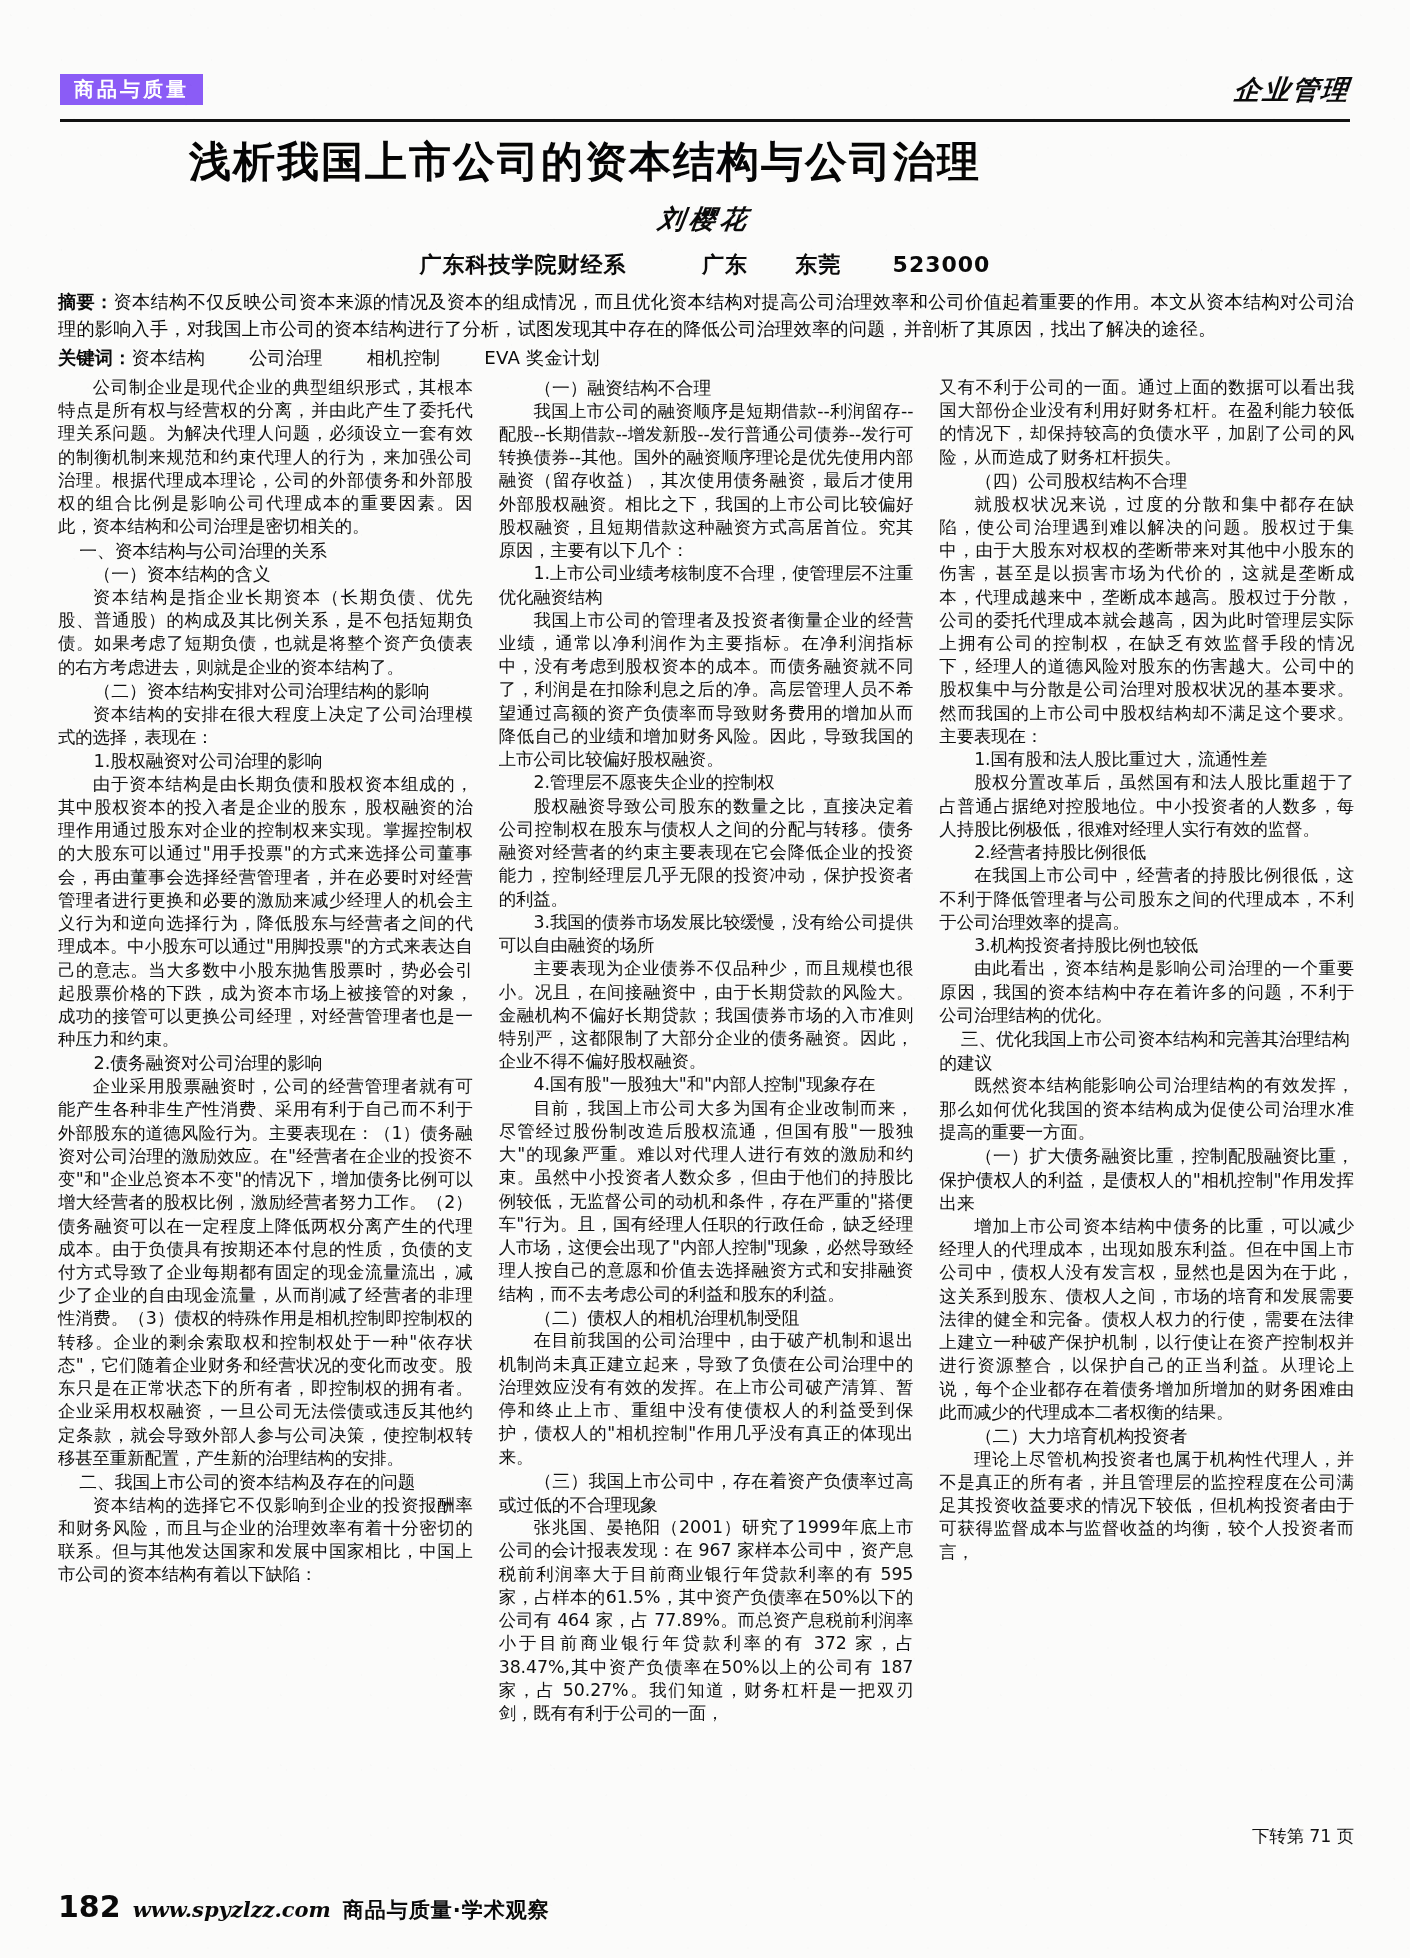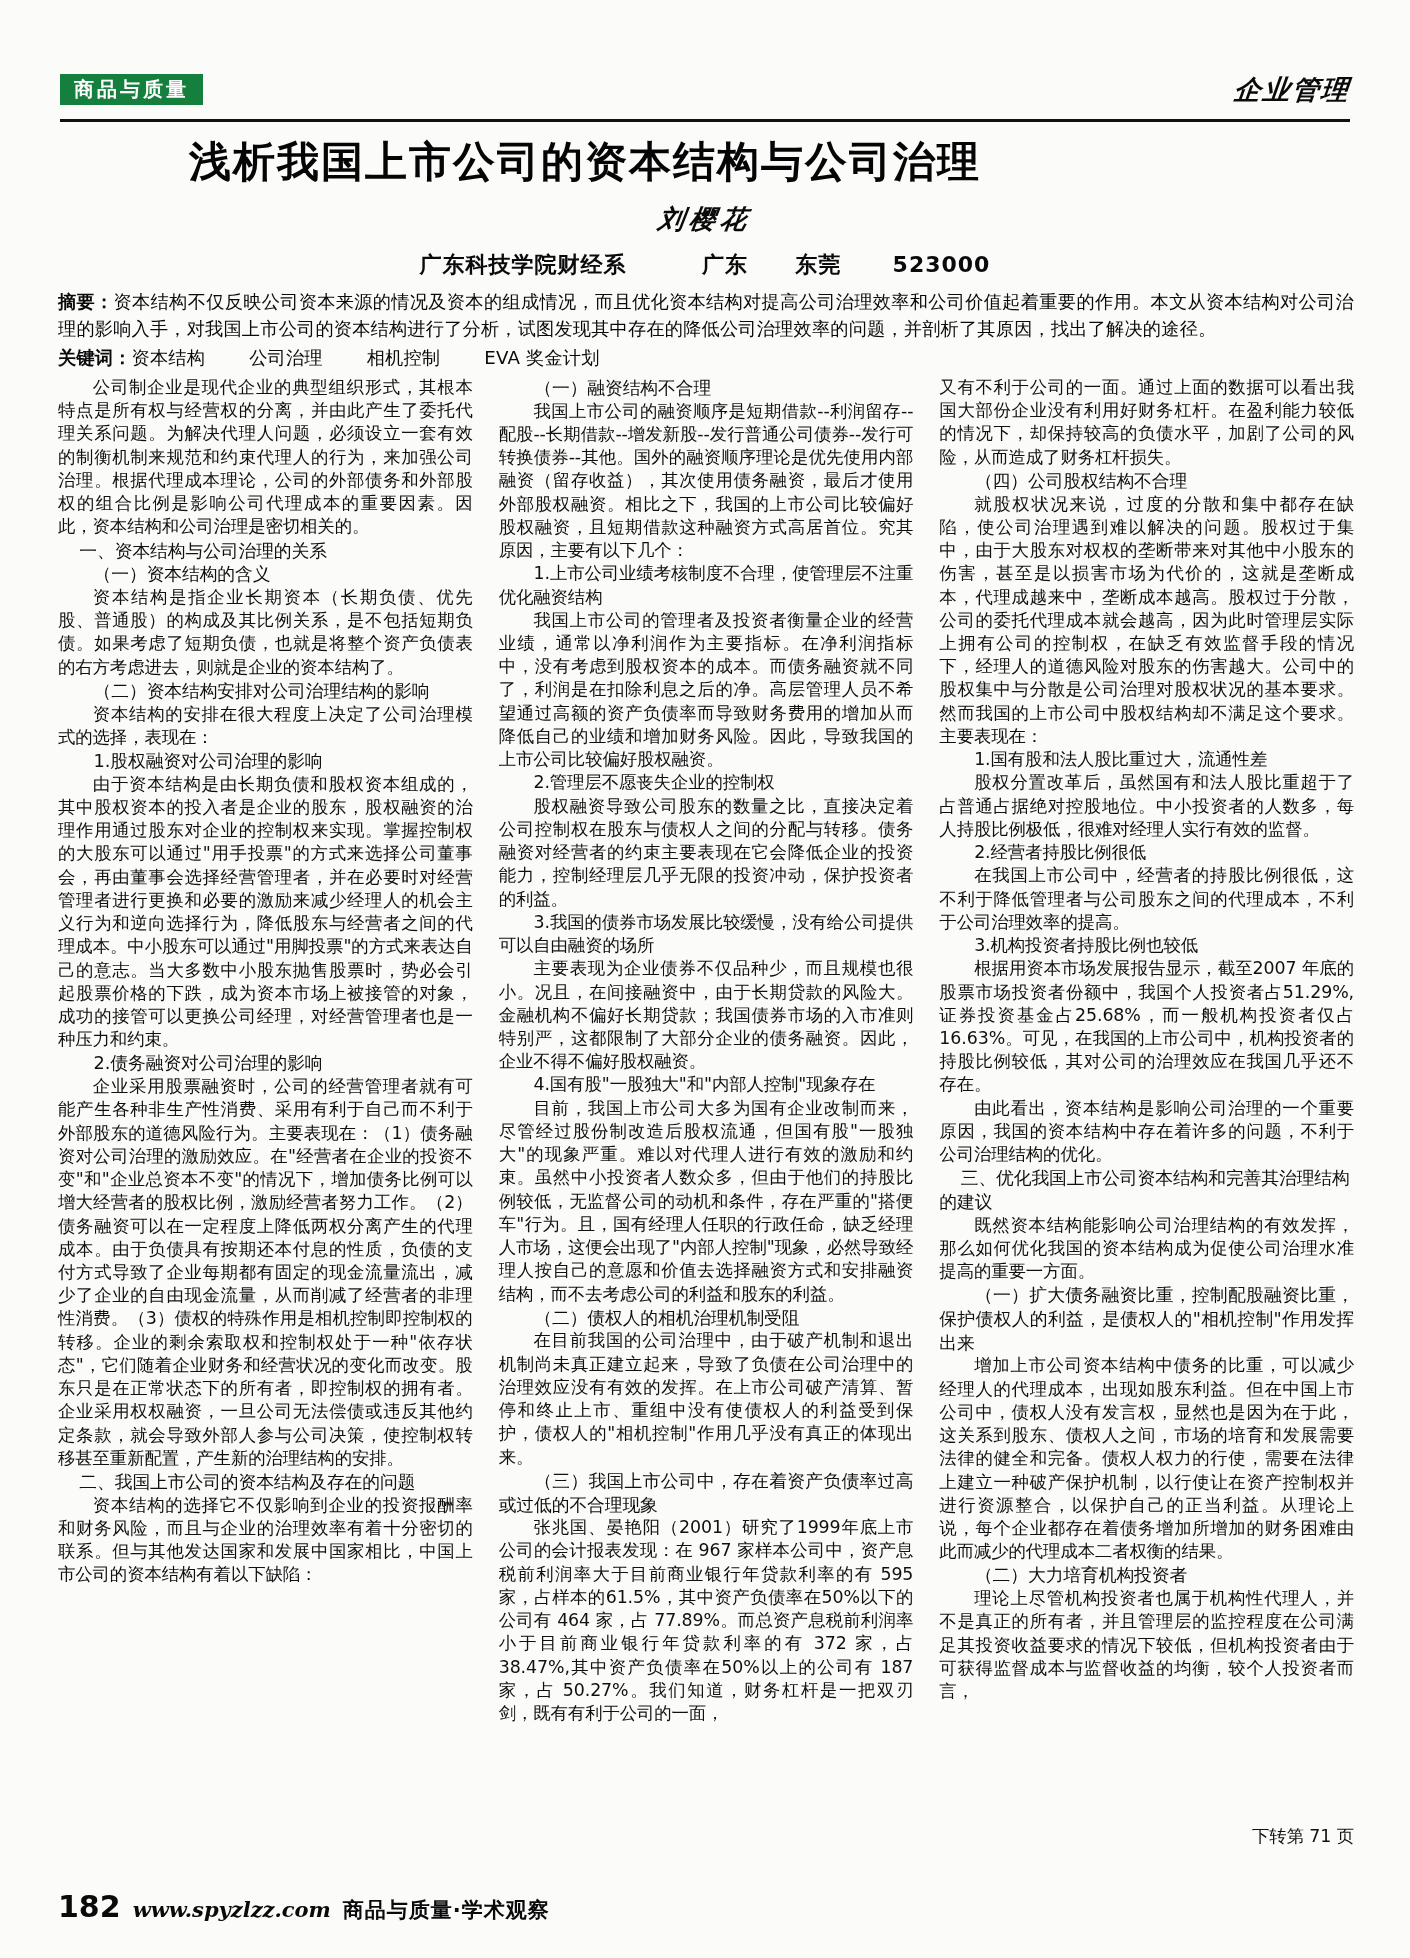--- a/index.html
+++ b/index.html
@@ -40,21 +40,21 @@
     position: absolute;
     left: 60px;
     top: 72px;
     width: 1290px;
     height: 42px;
   }
   .runhead-tag {
     position: absolute;
     left: 0;
     top: 2px;
-    background: #15803d;
+    background: #8b5cf6;
     color: #ffffff;
     font-family: "DejaVu Sans", "Liberation Sans", sans-serif;
     font-size: 20px;
     font-weight: 700;
     letter-spacing: 3px;
     padding: 5px 14px 6px 14px;
     line-height: 1;
   }
   .runhead-right {
     position: absolute;
@@ -284,21 +284,20 @@
 
     <div class="col">
       <p class="noind">又有不利于公司的一面。通过上面的数据可以看出我国大部份企业没有利用好财务杠杆。在盈利能力较低的情况下，却保持较高的负债水平，加剧了公司的风险，从而造成了财务杠杆损失。</p>
       <h3>（四）公司股权结构不合理</h3>
       <p>就股权状况来说，过度的分散和集中都存在缺陷，使公司治理遇到难以解决的问题。股权过于集中，由于大股东对权权的垄断带来对其他中小股东的伤害，甚至是以损害市场为代价的，这就是垄断成本，代理成越来中，垄断成本越高。股权过于分散，公司的委托代理成本就会越高，因为此时管理层实际上拥有公司的控制权，在缺乏有效监督手段的情况下，经理人的道德风险对股东的伤害越大。公司中的股权集中与分散是公司治理对股权状况的基本要求。然而我国的上市公司中股权结构却不满足这个要求。主要表现在：</p>
       <p>1.国有股和法人股比重过大，流通性差</p>
       <p>股权分置改革后，虽然国有和法人股比重超于了占普通占据绝对控股地位。中小投资者的人数多，每人持股比例极低，很难对经理人实行有效的监督。</p>
       <p>2.经营者持股比例很低</p>
       <p>在我国上市公司中，经营者的持股比例很低，这不利于降低管理者与公司股东之间的代理成本，不利于公司治理效率的提高。</p>
       <p>3.机构投资者持股比例也较低</p>
-      <p>根据用资本市场发展报告显示，截至2007 年底的股票市场投资者份额中，我国个人投资者占51.29%,证券投资基金占25.68%，而一般机构投资者仅占 16.63%。可见，在我国的上市公司中，机构投资者的持股比例较低，其对公司的治理效应在我国几乎还不存在。</p>
       <p>由此看出，资本结构是影响公司治理的一个重要原因，我国的资本结构中存在着许多的问题，不利于公司治理结构的优化。</p>
       <h3 class="h-lvl1">三、优化我国上市公司资本结构和完善其治理结构的建议</h3>
       <p>既然资本结构能影响公司治理结构的有效发挥，那么如何优化我国的资本结构成为促使公司治理水准提高的重要一方面。</p>
       <h3>（一）扩大债务融资比重，控制配股融资比重，保护债权人的利益，是债权人的"相机控制"作用发挥出来</h3>
       <p>增加上市公司资本结构中债务的比重，可以减少经理人的代理成本，出现如股东利益。但在中国上市公司中，债权人没有发言权，显然也是因为在于此，这关系到股东、债权人之间，市场的培育和发展需要法律的健全和完备。债权人权力的行使，需要在法律上建立一种破产保护机制，以行使让在资产控制权并进行资源整合，以保护自己的正当利益。从理论上说，每个企业都存在着债务增加所增加的财务困难由此而减少的代理成本二者权衡的结果。</p>
       <h3>（二）大力培育机构投资者</h3>
       <p>理论上尽管机构投资者也属于机构性代理人，并不是真正的所有者，并且管理层的监控程度在公司满足其投资收益要求的情况下较低，但机构投资者由于可获得监督成本与监督收益的均衡，较个人投资者而言，</p>
       <div class="cont-note">下转第 71 页</div>
     </div>
 

